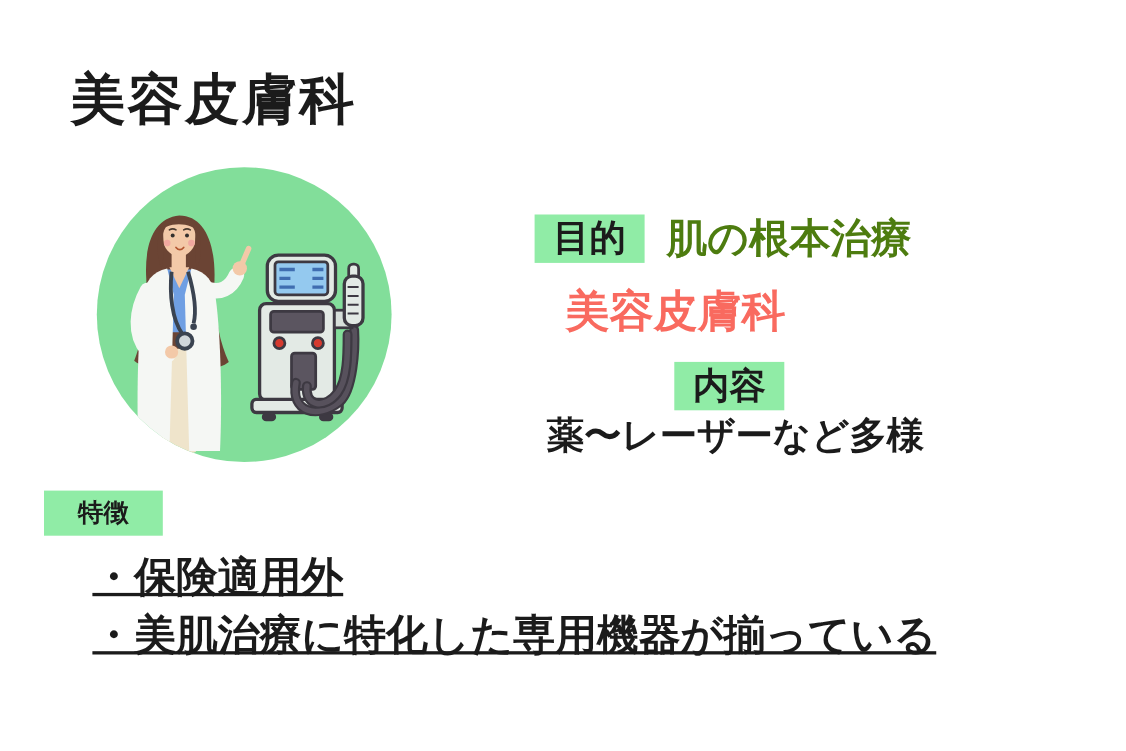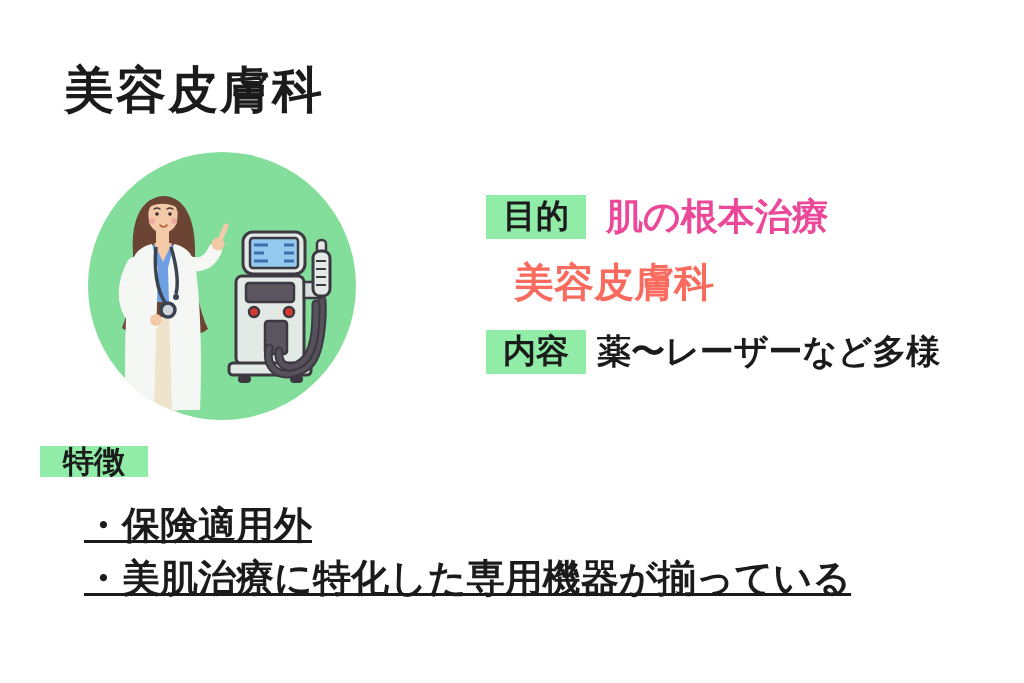--- a/index.html
+++ b/index.html
@@ -33,28 +33,28 @@
     display: inline-flex; align-items: center; justify-content: center;
     width: 100px; height: 44px; background: #90ECA6;
     font-size: 33px; font-weight: 700; color: #1b1b1b;
     flex: 0 0 auto;
   }
   .info-row .val { font-weight: 700; white-space: nowrap; }
   .row-purpose { top: 194px; }
   .row-purpose .val { margin-left: 20px; font-size: 37px; }
   .row-target { top: 260px; }
   .row-target .val { margin-left: 28px; font-size: 40px; }
-  .row-content { top: 329px; }
+  .row-content { top: 329px; flex-direction: column; }
   .row-content .val { margin-left: 11px; font-size: 34px; }
 
   .feature-tag {
     position: absolute; left: 40px; top: 446px;
-    width: 108px; height: 31px; background: #90ECA6;
+    width: 108px; height: 41px; background: #90ECA6;
     display: flex; align-items: center; justify-content: center;
-    font-size: 31px; font-weight: 700; color: #1b1b1b;
+    font-size: 23px; font-weight: 700; color: #1b1b1b;
   }
   .features {
     position: absolute; left: 84px; top: 506px;
     list-style: none;
     text-decoration: underline;
   }
   .features li {
     font-size: 38px; font-weight: 700; color: #1b1b1b;
     line-height: 1; margin-bottom: 15px; white-space: nowrap;
   }
@@ -131,21 +131,21 @@
           <line x1="228" y1="117" x2="238" y2="117"></line>
           <line x1="228" y1="125" x2="238" y2="125"></line>
           <line x1="228" y1="133" x2="238" y2="133"></line>
         </g>
       </g>
     </svg>
   </div>
 
   <div class="info-row row-purpose">
     <span class="tag">目的</span>
-    <span class="val" style="color: #ec4899;">肌の根本治療</span>
+    <span class="val" style="color: #4d7c0f;">肌の根本治療</span>
   </div>
 
   <div class="info-row row-target">
     <span class="val" style="color: rgb(249, 106, 95);">美容皮膚科</span>
   </div>
 
   <div class="info-row row-content">
     <span class="tag">内容</span>
     <span class="val" style="color: rgb(27, 27, 27);">薬〜レーザーなど多様</span>
   </div>

